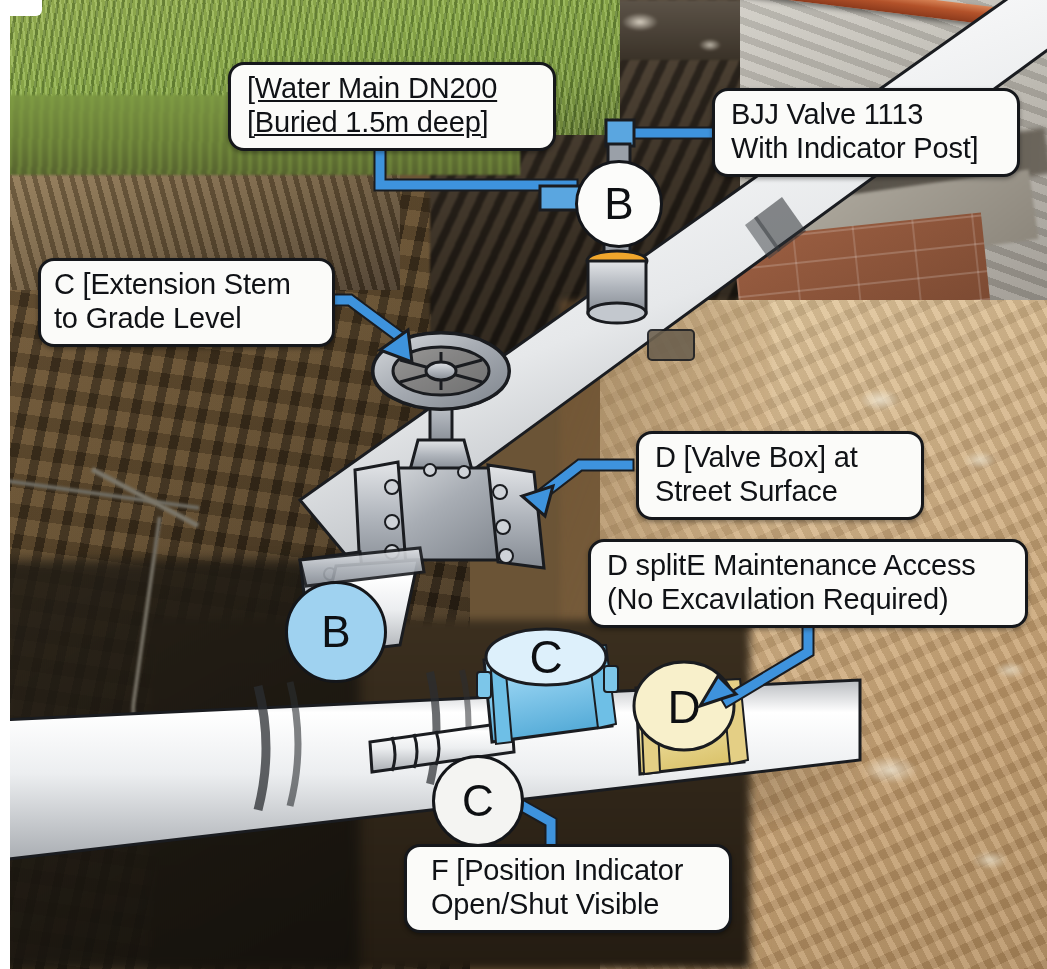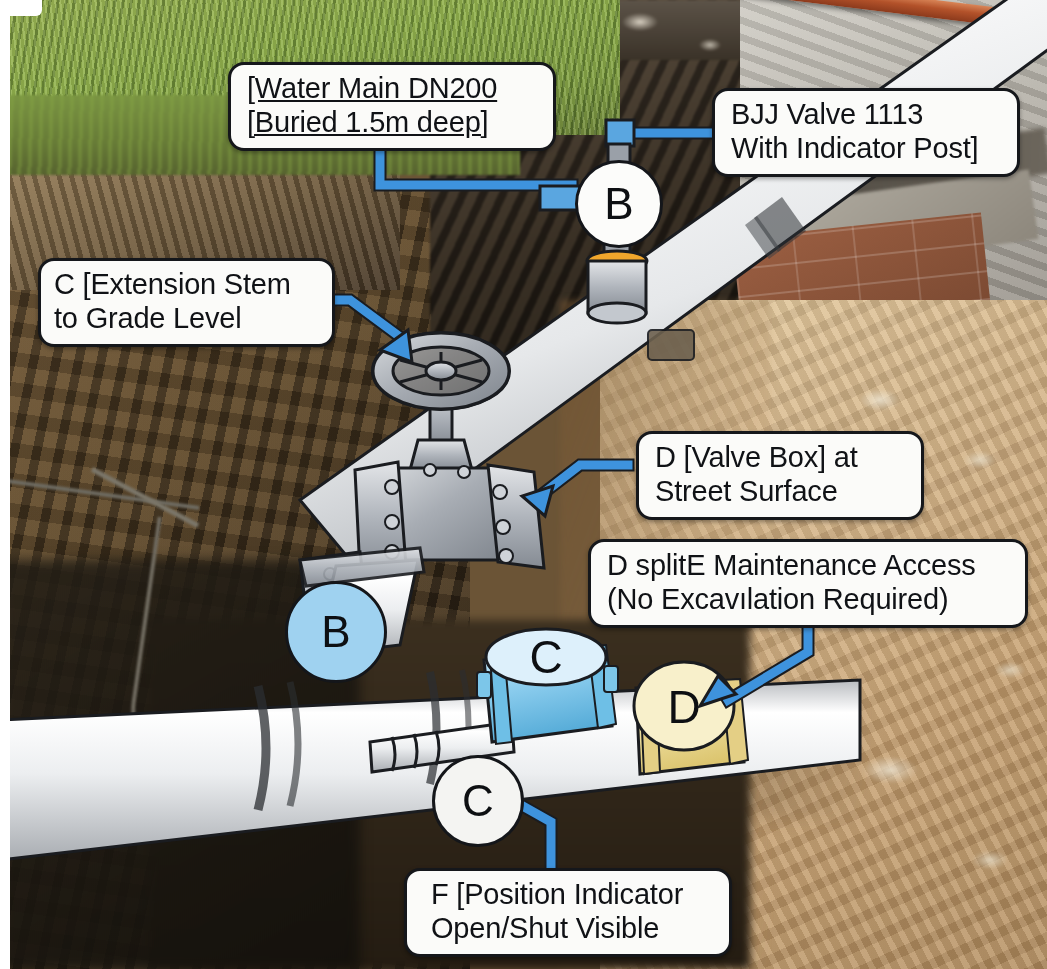--- a/index.html
+++ b/index.html
@@ -174,21 +174,21 @@
     line-height:1.16;
     white-space:pre-line;
     box-shadow:0 2px 4px rgba(0,0,0,.35);
     letter-spacing:-.2px;
   }
   .c-water{left:228px;top:62px;width:290px;text-decoration:underline;}
   .c-bjj{left:712px;top:88px;width:270px;}
   .c-stem{left:38px;top:258px;width:262px;padding-left:13px;}
   .c-box{left:636px;top:424px;width:250px;margin-top:7px;}
   .c-split{left:588px;top:539px;width:402px;}
-  .c-pos{left:404px;top:868px;width:282px;padding-left:24px;}
+  .c-pos{left:404px;top:844px;width:282px;padding-left:24px;}
 
   
   .marker{
     position:absolute;border:3px solid #14161a;border-radius:50%;
     display:flex;align-items:center;justify-content:center;
     font-size:44px;color:#0d0f12;
     font-family:"Liberation Sans",sans-serif;
   }
   .m-b-top{left:575px;top:160px;width:82px;height:82px;background:#fcfcfa;}
   .m-b-low{left:285px;top:581px;width:96px;height:96px;background:#9fd2f0;}

